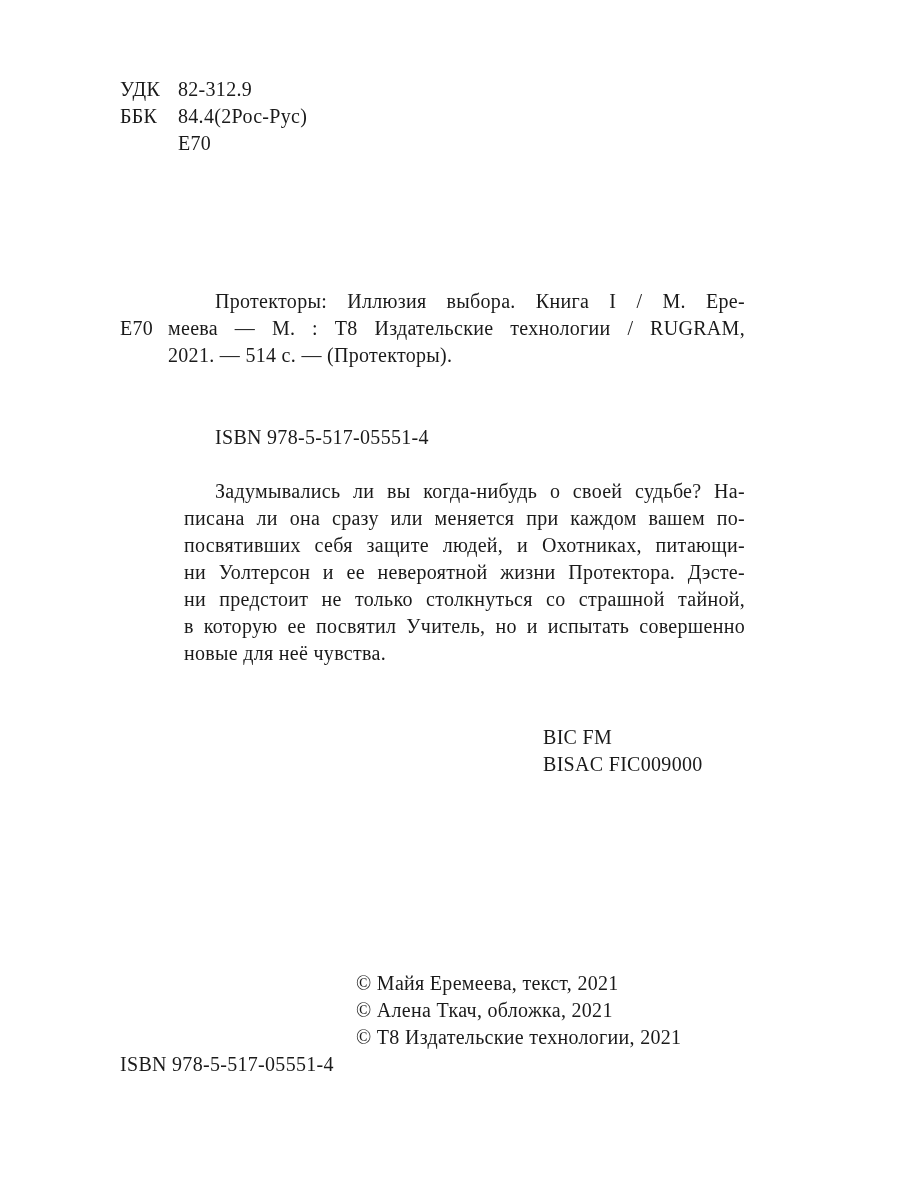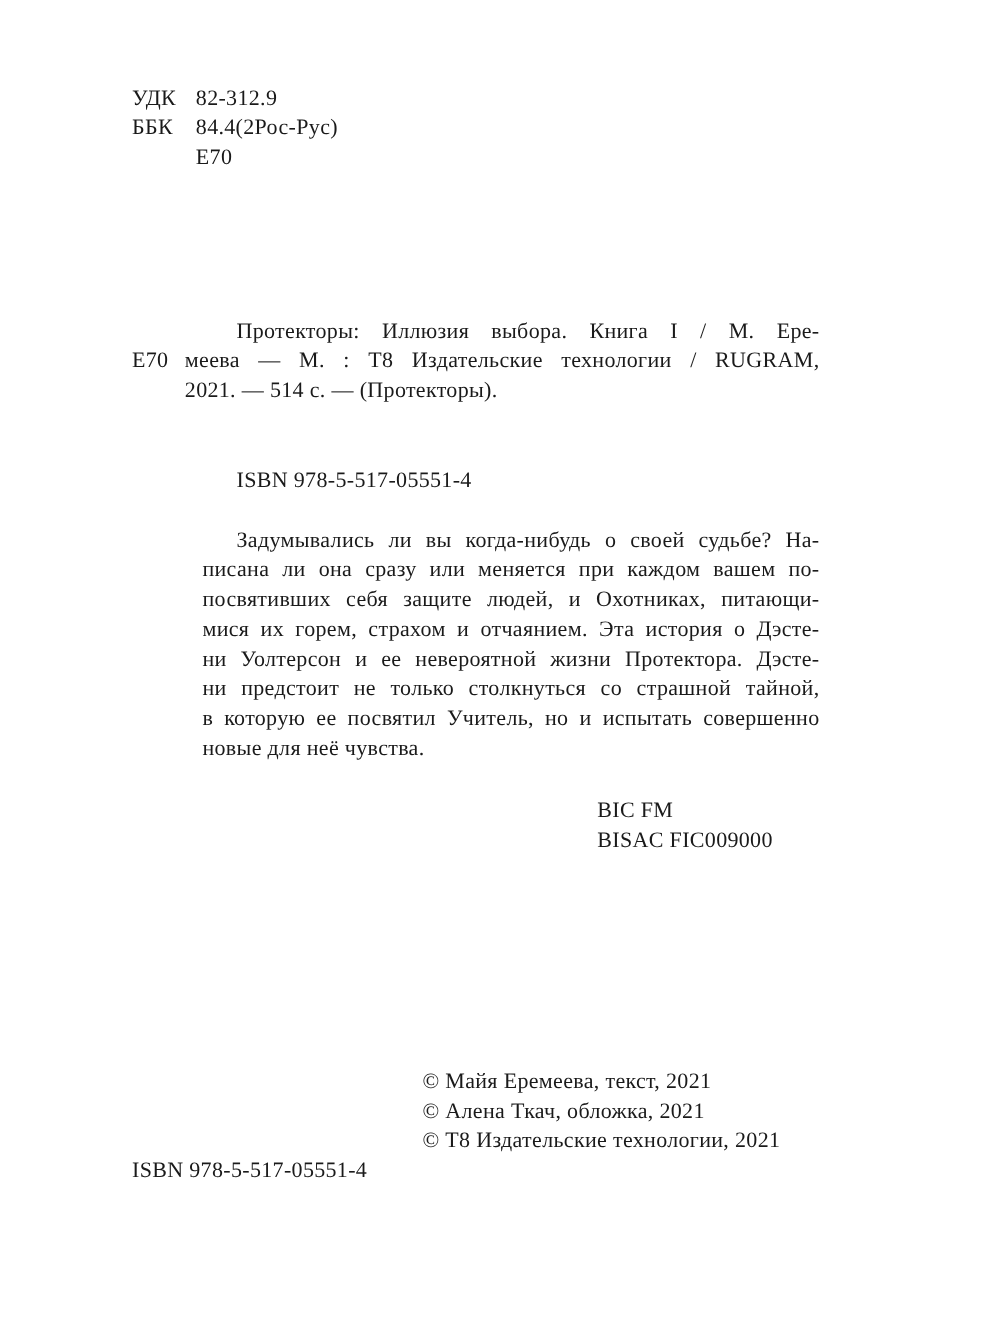--- a/index.html
+++ b/index.html
@@ -77,21 +77,21 @@
 
   
   .bottom {
     position: absolute;
     left: 120px;
     top: 970px;
     width: 660px;
   }
   .copyright-lines {
     position: absolute;
-    left: 264px;
+    left: 236px;
     top: 0;
   }
   .isbn-bottom {
     position: absolute;
     left: 0;
     top: 81px;
     white-space: nowrap;
   }
 </style>
 </head>
@@ -117,21 +117,20 @@
     <div class="jline">меева — М. : Т8 Издательские технологии / RUGRAM,</div>
     <div class="pline">2021. — 514 с. — (Протекторы).</div>
   </section>
 
   <div class="isbn-top">ISBN 978-5-517-05551-4</div>
 
   <section class="annotation">
     <div class="jline first">Задумывались ли вы когда-нибудь о своей судьбе? На-</div>
     <div class="jline">писана ли она сразу или меняется при каждом вашем по-</div>
     <div class="jline">посвятивших себя защите людей, и Охотниках, питающи-</div>
-    <div class="jline">мися их горем, страхом и отчаянием. Эта история о Дэсте-</div>
     <div class="jline">ни Уолтерсон и ее невероятной жизни Протектора. Дэсте-</div>
     <div class="jline">ни предстоит не только столкнуться со страшной тайной,</div>
     <div class="jline">в которую ее посвятил Учитель, но и испытать совершенно</div>
     <div class="pline">новые для неё чувства.</div>
   </section>
 
   <section class="classification">
     <div>BIC FM</div>
     <div>BISAC FIC009000</div>
   </section>

